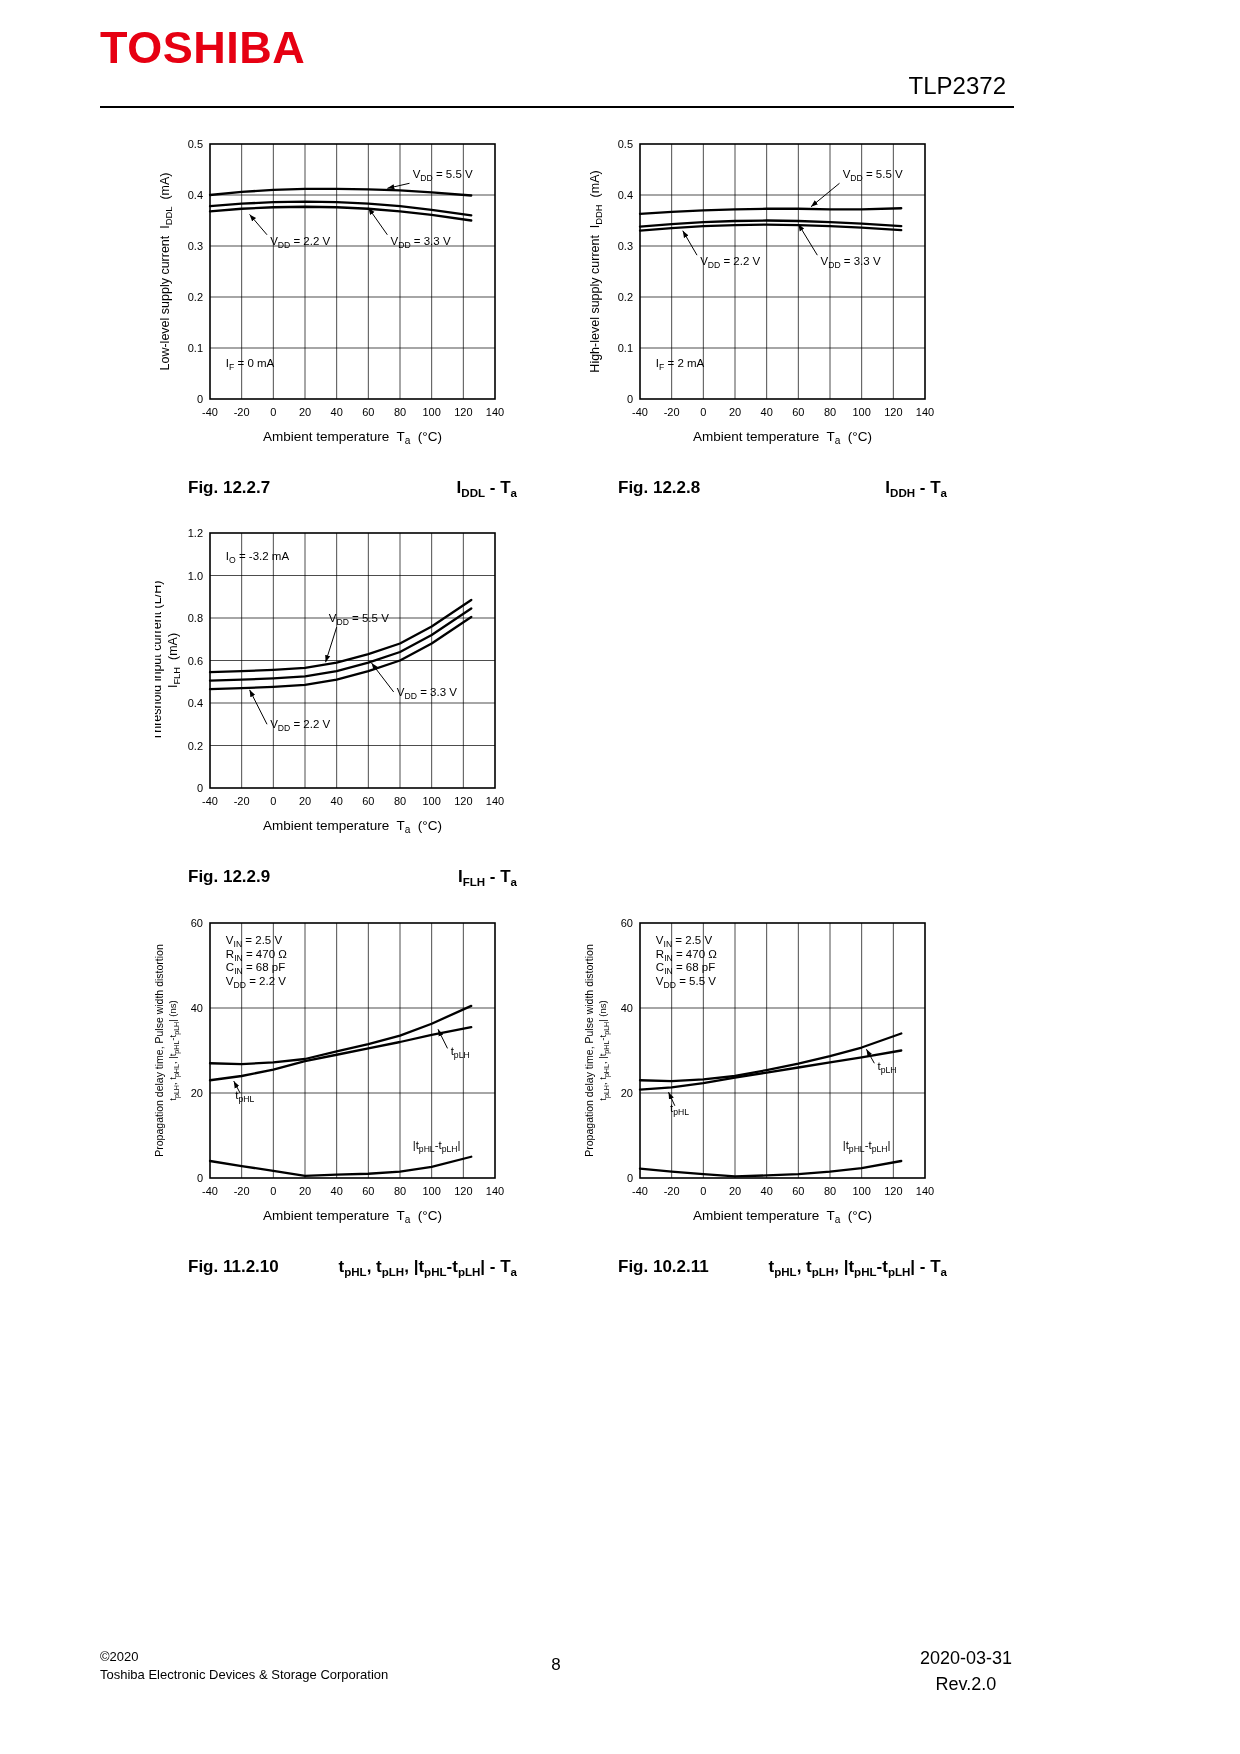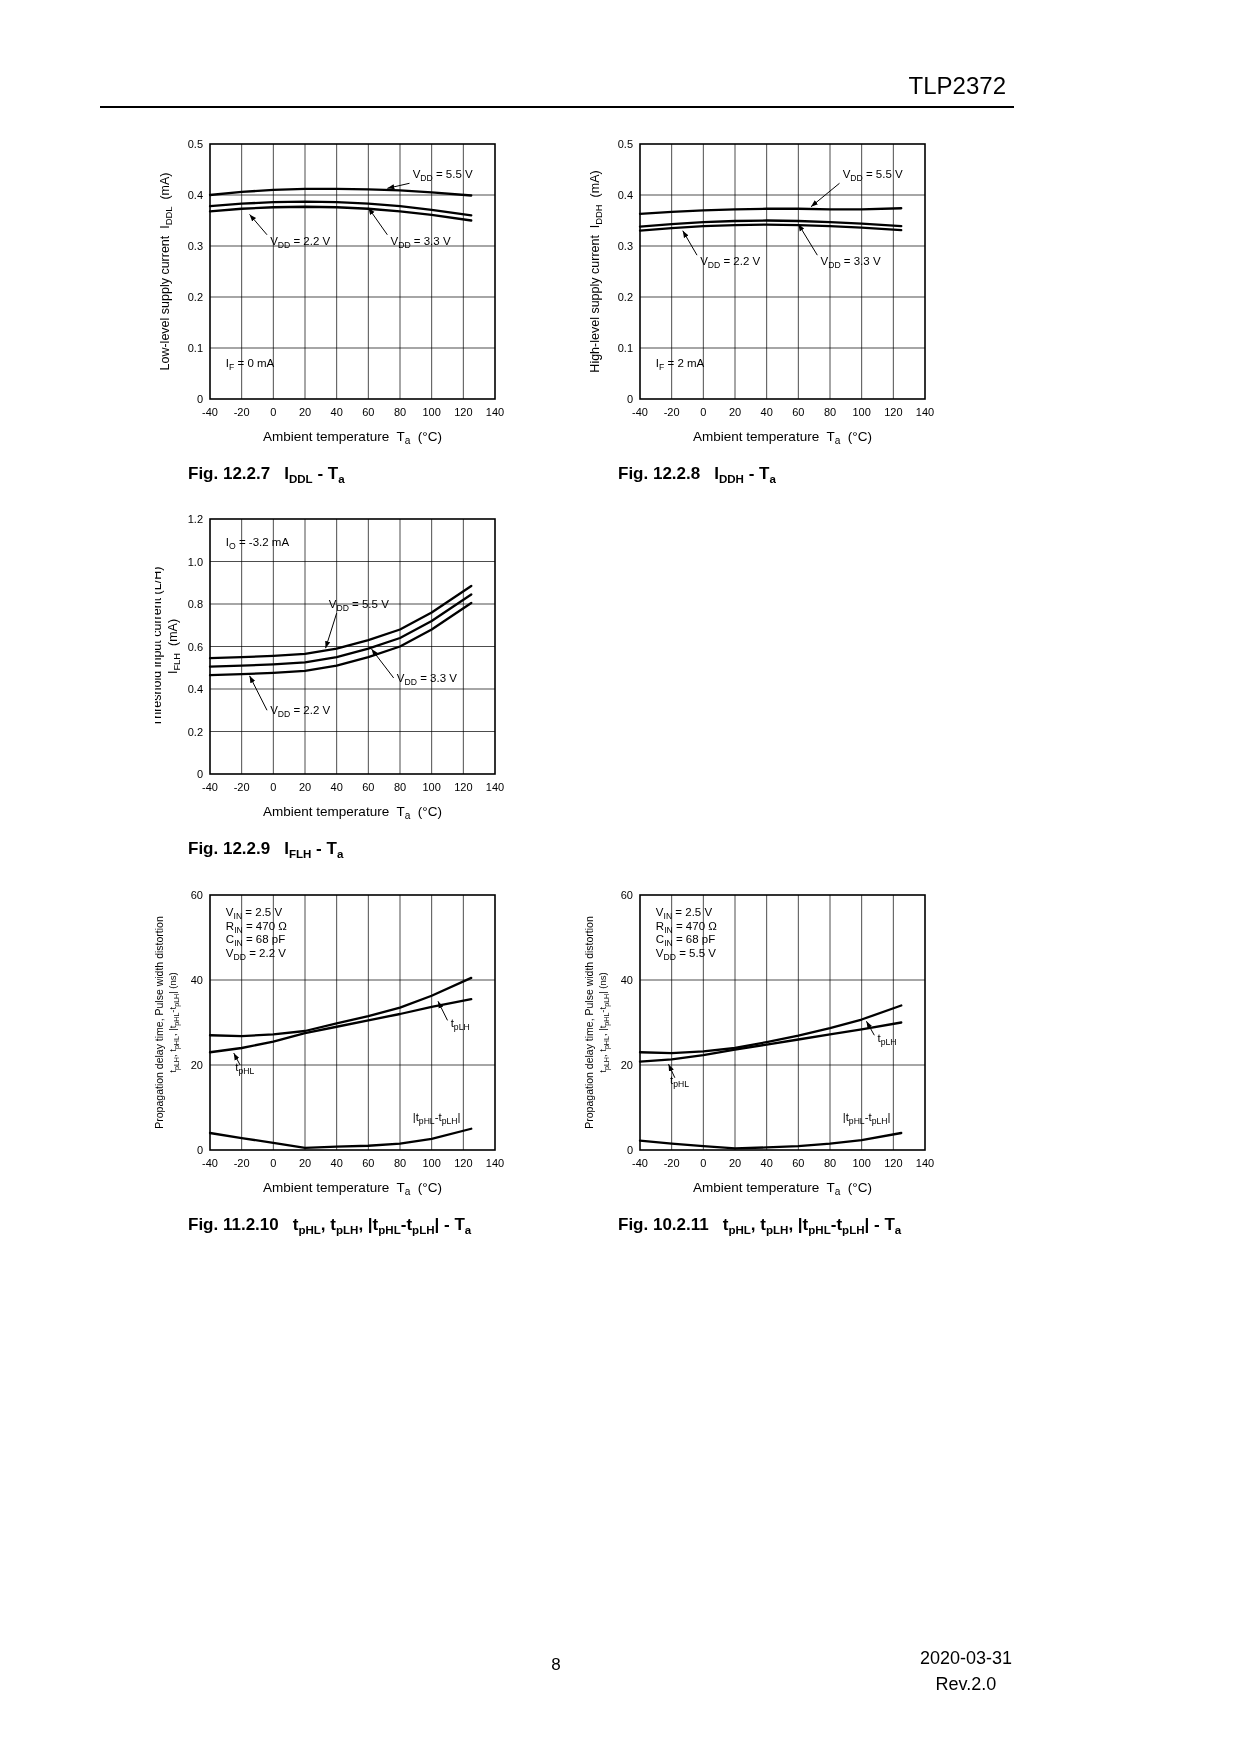--- a/index.html
+++ b/index.html
@@ -17,36 +17,37 @@
   .charts { position:absolute; left:155px; top:132px; display:grid;
             grid-template-columns:430px 430px; row-gap:22px; }
   .chart-figure { width:362px; }
   .fig-iddl { grid-row:1; grid-column:1; }
   .fig-iddh { grid-row:1; grid-column:2; }
   .fig-iflh { grid-row:2; grid-column:1; }
   .fig-tp22 { grid-row:3; grid-column:1; }
   .fig-tp55 { grid-row:3; grid-column:2; }
   .chart-plot { display:block; }
   svg text { font-family:"Liberation Sans", sans-serif; fill:#000; }
-  .caption { display:flex; justify-content:flex-start; gap:14px; font-weight:bold;
-             font-size:17px; margin-top:10px; padding-left:33px; white-space:nowrap; }
+  .caption { display:flex; justify-content:space-between; gap:14px; font-weight:bold;
+             font-size:17px; margin-top:24px; padding-left:33px; white-space:nowrap; }
   .caption sub { font-size:68%; }
 
   
   .footer { position:absolute; left:100px; right:228px; top:1645px; height:70px; }
   .footer-left { position:absolute; left:0; top:3px; font-size:13px; line-height:1.4; }
   .footer-page { position:absolute; left:0; right:0; top:10px; text-align:center; font-size:17px; }
   .footer-right { position:absolute; right:0; top:0; text-align:center; font-size:18px; line-height:1.45; }
 </style>
 </head>
 <body>
 
 <div class="page">
 
   <div class="header">
+    <div class="logo">TOSHIBA</div>
     <div class="part-number">TLP2372</div>
     <div class="header-rule"></div>
   </div>
 
   <div class="charts">
 
     <figure class="chart-figure fig-iddl">
       <svg class="chart-plot" viewBox="0 0 362 322" width="362" height="322">
           <defs>
             <marker id="arw0" viewBox="0 0 8 6" refX="8" refY="3" markerWidth="7" markerHeight="6" orient="auto">
@@ -312,20 +313,24 @@
         </svg>
       <figcaption class="caption">
         <span>Fig. 10.2.11</span>
         <span>t<sub>pHL</sub>, t<sub>pLH</sub>, |t<sub>pHL</sub>-t<sub>pLH</sub>| - T<sub>a</sub></span>
       </figcaption>
     </figure>
 
   </div>
 
   <div class="footer">
+    <div class="footer-left">
+      <div>©2020</div>
+      <div>Toshiba Electronic Devices &amp; Storage Corporation</div>
+    </div>
     <div class="footer-page">8</div>
     <div class="footer-right">
       <div>2020-03-31</div>
       <div>Rev.2.0</div>
     </div>
   </div>
 
 </div>
 
 </body></html>

